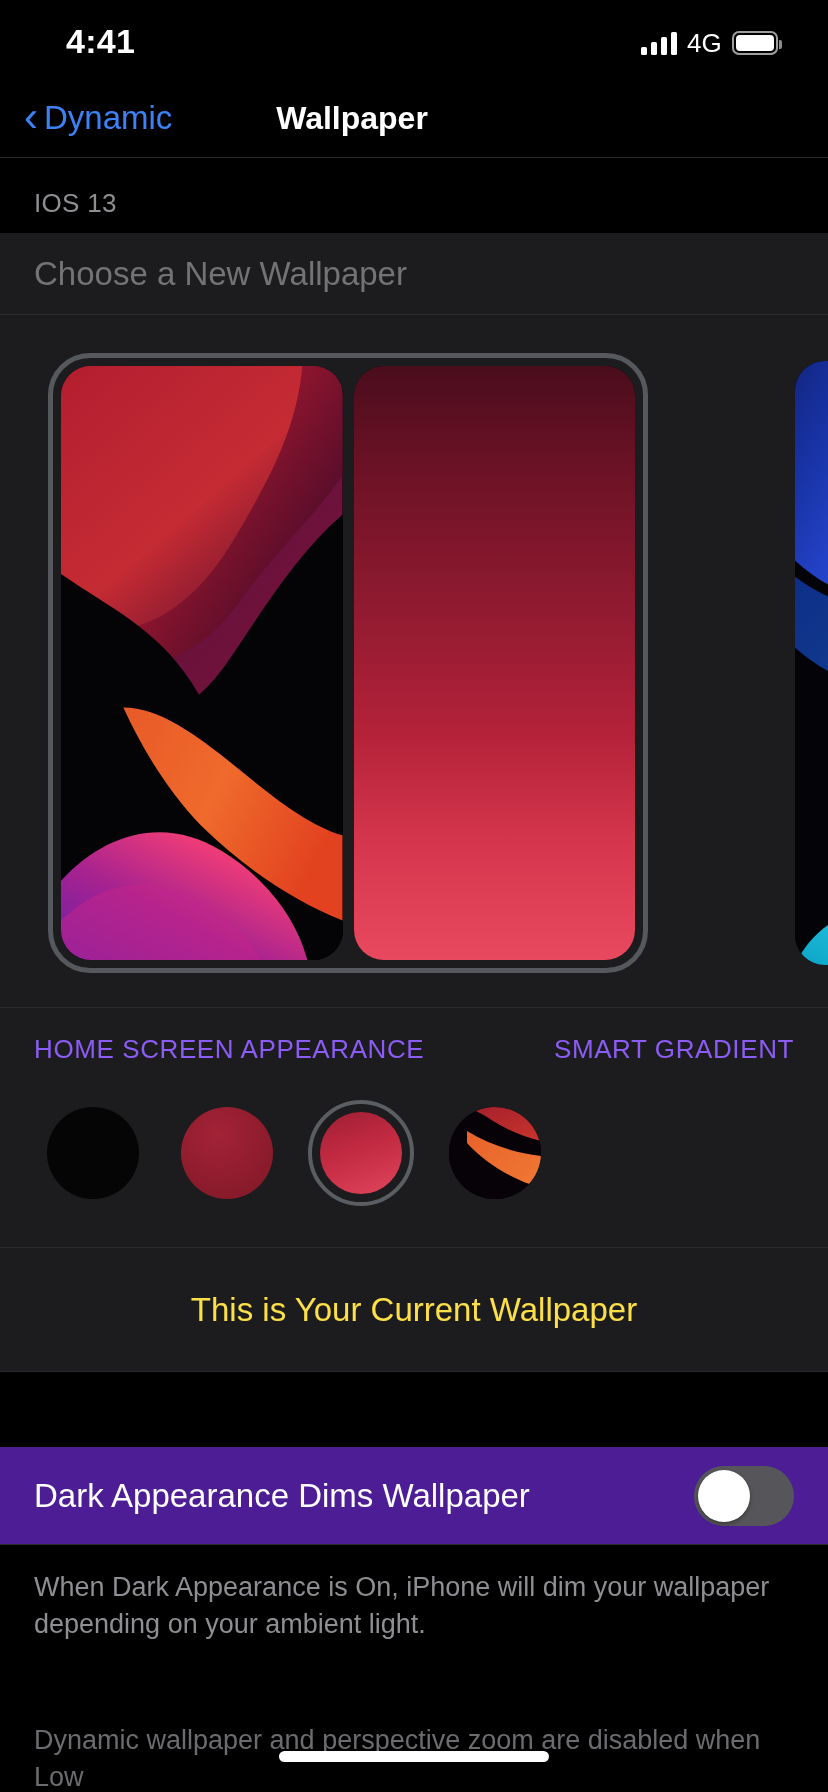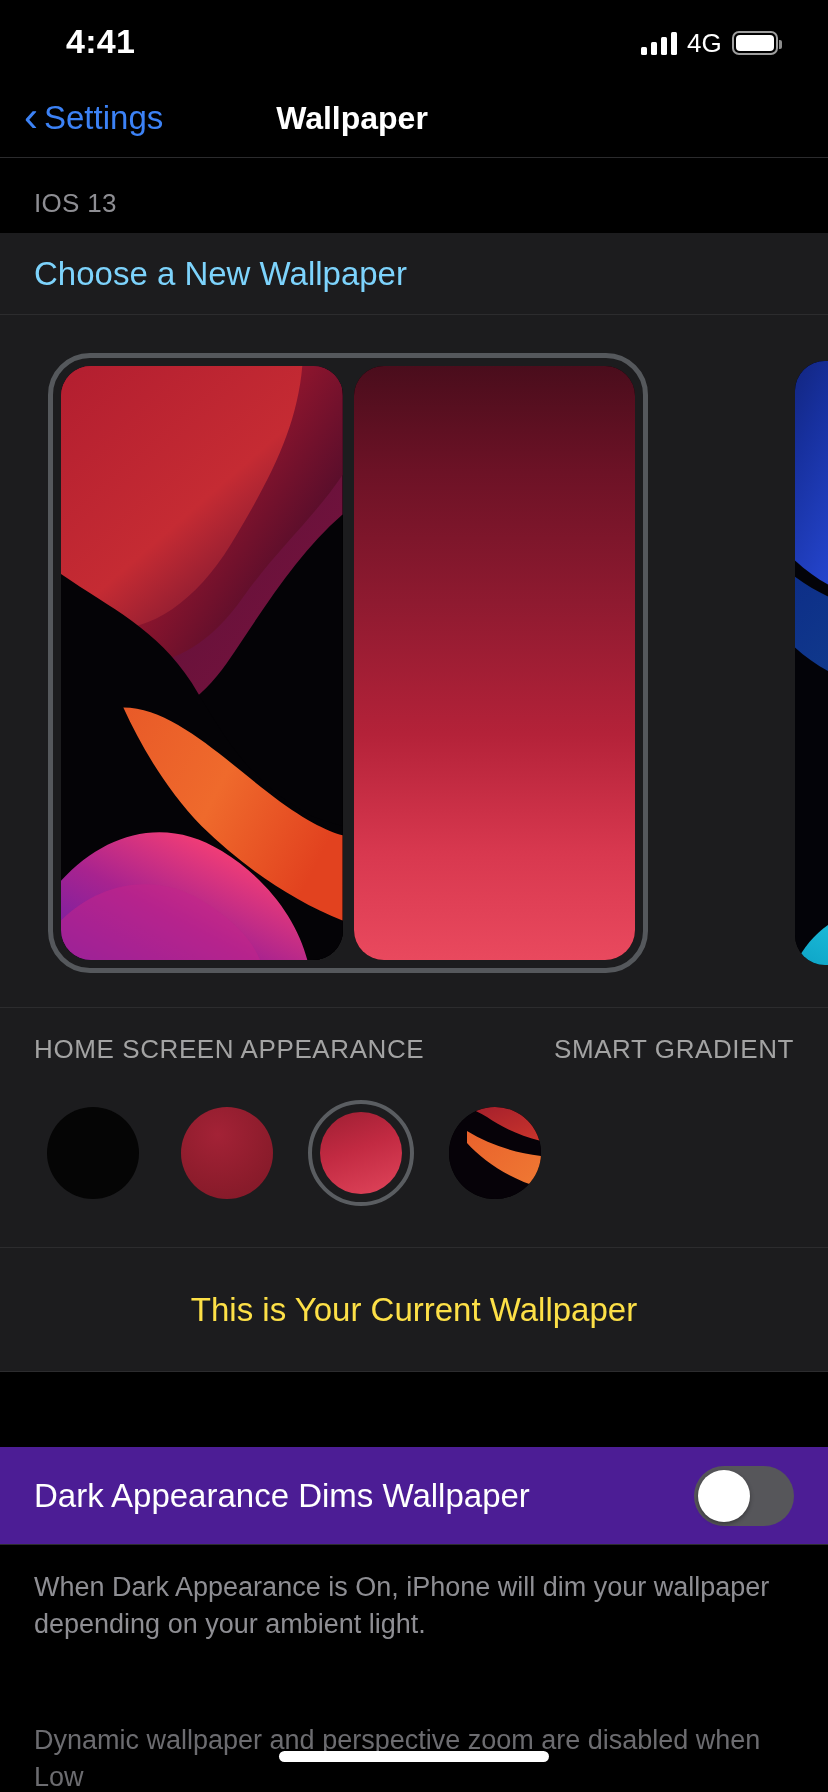--- a/index.html
+++ b/index.html
@@ -75,21 +75,21 @@
   .section-header span{
     color:#8e8e93; font-size:26px; letter-spacing:0.3px;
   }
 
   .group{ background:#1c1c1e; }
 
   .row-link{
     height:82px; display:flex; align-items:center; padding-left:34px;
     border-bottom:1px solid #2c2c2e;
   }
-  .row-link span{ color:#7dd3fc; font-size:33px; }
+  .row-link span{ color:#737373; font-size:33px; }
 
   
   .preview-area{
     position:relative; background:#1c1c1e;
     height:692px; overflow:hidden;
   }
   .device-frame{
     position:absolute; left:48px; top:38px;
     width:600px; height:620px;
     border:5px solid #55585c; border-radius:42px;
@@ -122,21 +122,21 @@
 
   
   .appearance{
     position:relative; background:#1c1c1e; height:240px;
     border-top:1px solid #2c2c2e;
   }
   .appearance-labels{
     position:absolute; top:26px; left:0; width:828px;
     display:flex; justify-content:space-between; padding:0 34px;
   }
-  .appearance-labels span{ color:#a3a3a3; font-size:26px; letter-spacing:0.6px; }
+  .appearance-labels span{ color:#8b5cf6; font-size:26px; letter-spacing:0.6px; }
 
   .swatches{
     position:absolute; top:92px; left:40px;
     display:flex; align-items:center; gap:28px;
   }
   .swatch-wrap{
     width:106px; height:106px; border-radius:50%;
     display:flex; align-items:center; justify-content:center;
   }
   .swatch-wrap.selected{ border:4px solid #5a5d61; }
@@ -213,21 +213,21 @@
       <div class="net">4G</div>
       <div class="battery">
           <span></span>
         </div>
     </div>
   </div>
 
   <div class="navbar">
     <div class="nav-back">
       <span class="chev">‹</span>
-      <span>Settings</span>
+      <span>Dynamic</span>
     </div>
     <div class="nav-title">Wallpaper</div>
   </div>
 
   <div class="content">
 
     <div class="section-header">
       <span>IOS 13</span>
     </div>
 

